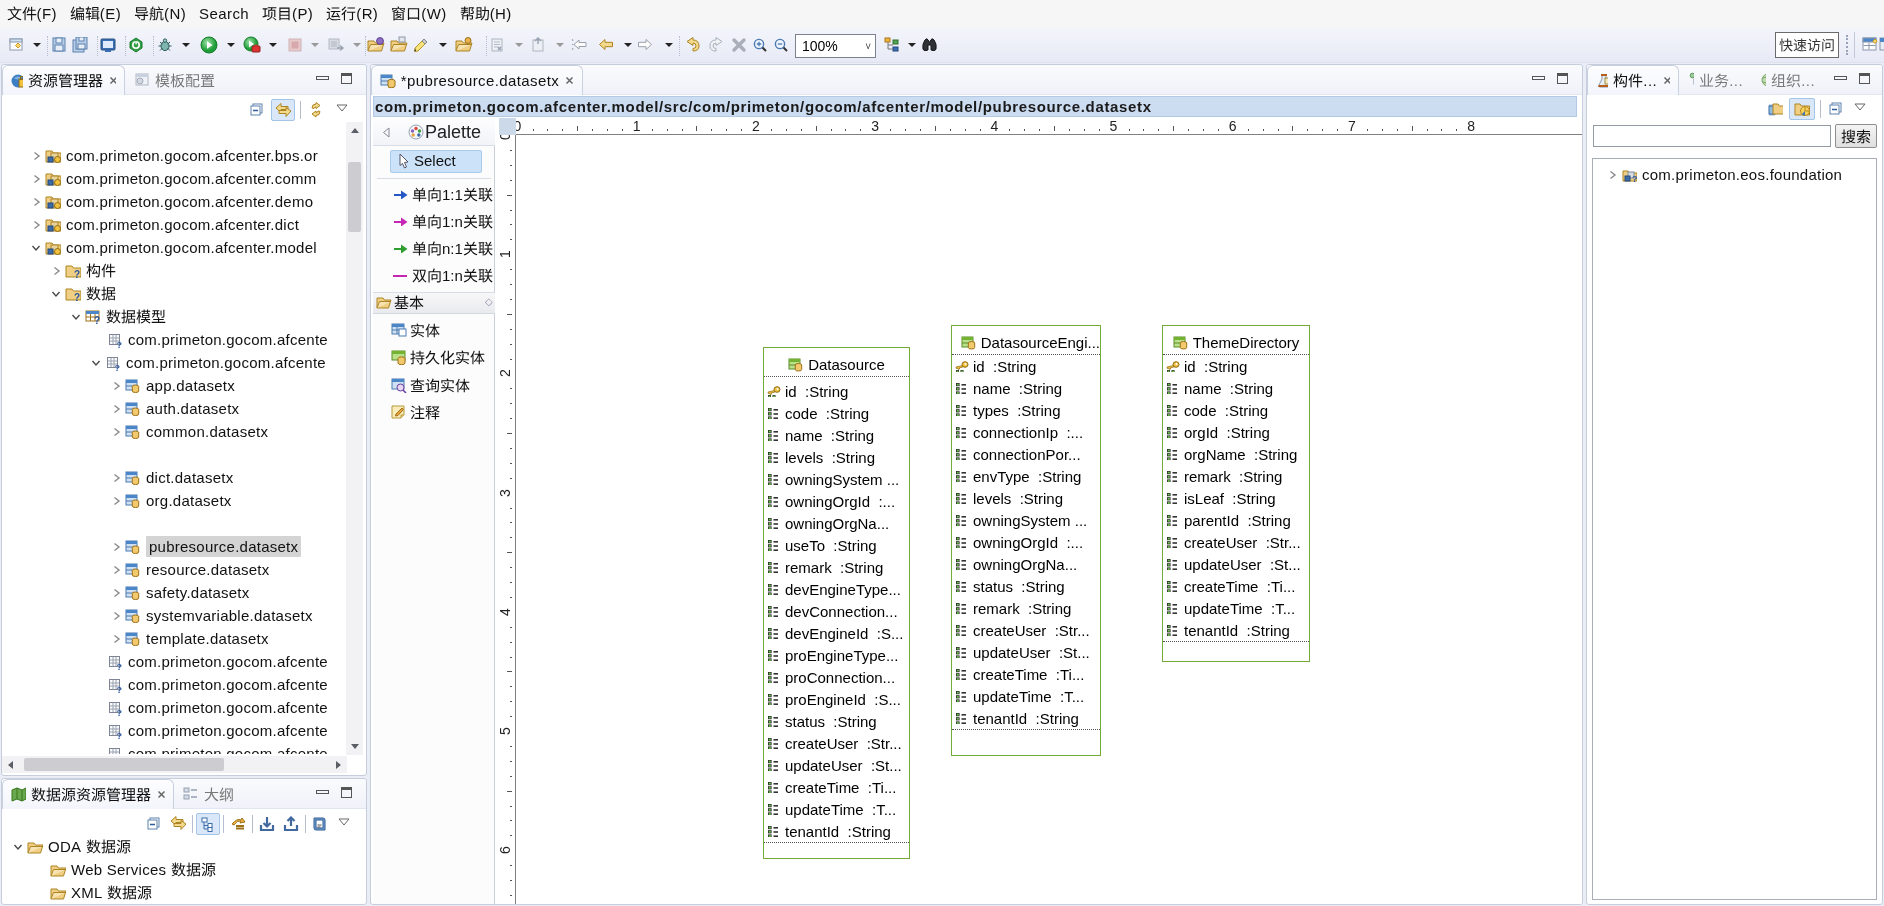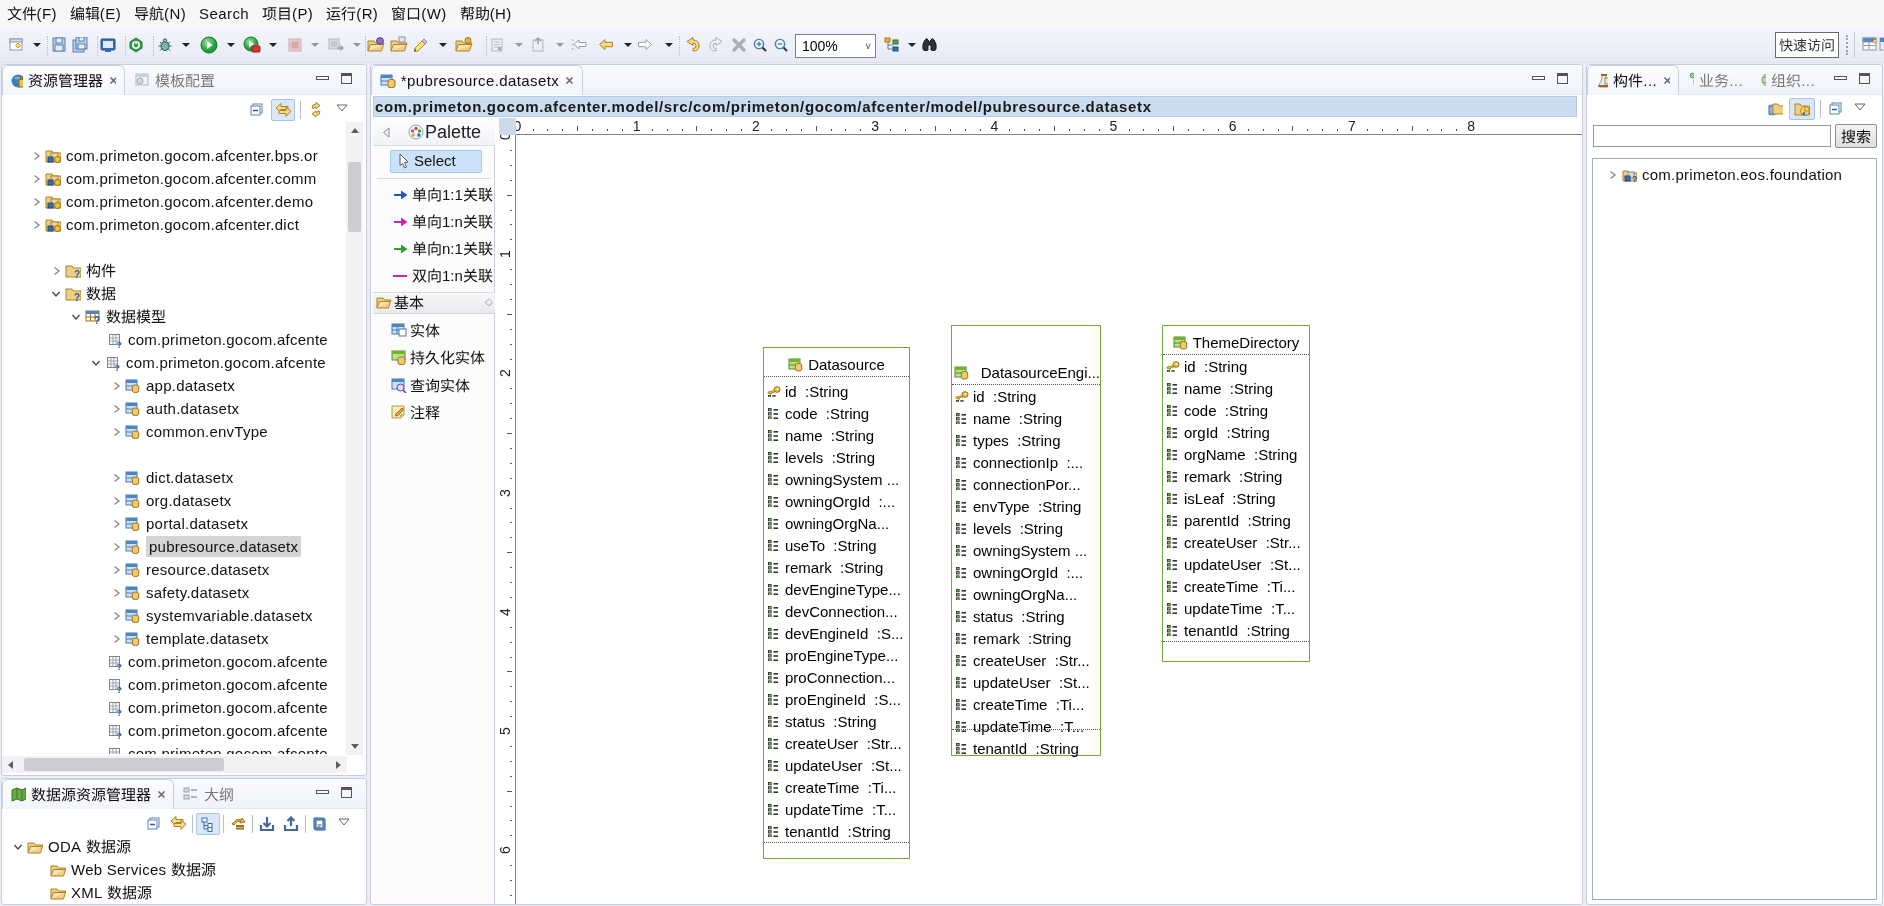--- a/index.html
+++ b/index.html
@@ -348,20 +348,33 @@
             <path d="M3.5 1.5 L8 5 L3.5 8.5" stroke="#8a8a8a" stroke-width="1.4" fill="none"></path>
           </svg>
           <svg class="ticn" width="17" height="16">
             <path d="M1 3 h6 l1.5 2 H16 v9 H1z" fill="#f0ce84" stroke="#ad8423"></path>
             <rect x="6" y="5" width="7" height="7" fill="#e8d49a" stroke="#ad8423"></rect>
             <rect x="3" y="9" width="5" height="5" fill="#3c6ca8" stroke="#24497c"></rect>
             <circle cx="12.5" cy="11.5" r="3" fill="#f2c13d" stroke="#8d6a14"></circle>
           </svg>
           <span>com.primeton.gocom.afcenter.dict</span>
         </div>
+        <div class="treerow" style="left:0;top:116px;width:345px;">
+          <span style="width:29px;flex:none;"></span>
+          <svg class="arrD" width="10" height="10">
+            <path d="M1.5 3 L5 7 L8.5 3" stroke="#4a4a4a" stroke-width="1.4" fill="none"></path>
+          </svg>
+          <svg class="ticn" width="17" height="16">
+            <path d="M1 3 h6 l1.5 2 H16 v9 H1z" fill="#f0ce84" stroke="#ad8423"></path>
+            <rect x="6" y="5" width="7" height="7" fill="#e8d49a" stroke="#ad8423"></rect>
+            <rect x="3" y="9" width="5" height="5" fill="#3c6ca8" stroke="#24497c"></rect>
+            <circle cx="12.5" cy="11.5" r="3" fill="#f2c13d" stroke="#8d6a14"></circle>
+          </svg>
+          <span>com.primeton.gocom.afcenter.model</span>
+        </div>
         <div class="treerow" style="left:0;top:139px;width:345px;">
           <span style="width:49px;flex:none;"></span>
           <svg class="arrR" width="10" height="10">
             <path d="M3.5 1.5 L8 5 L3.5 8.5" stroke="#8a8a8a" stroke-width="1.4" fill="none"></path>
           </svg>
           <svg class="ticn" width="17" height="16">
             <path d="M1 3 h6 l1.5 2 H16 v9 H1z" fill="#f0ce84" stroke="#ad8423"></path>
             <text x="9" y="15" font-size="10" fill="#2c57a0" font-weight="bold">?</text>
           </svg>
           <span><span class="cj"><svg style="display:inline-block;vertical-align:-0.155em" width="30.0" height="15.0" viewBox="0 -880 2000 1000">
@@ -458,21 +471,21 @@
           <svg class="arrR" width="10" height="10">
             <path d="M3.5 1.5 L8 5 L3.5 8.5" stroke="#8a8a8a" stroke-width="1.4" fill="none"></path>
           </svg>
           <svg class="ticn" width="16" height="16">
             <rect x="1" y="2" width="11" height="10" fill="#cfe0f2" stroke="#4a7ab0"></rect>
             <rect x="1" y="2" width="11" height="3" fill="#4a86c8"></rect>
             <path d="M1 8 h11" stroke="#4a7ab0"></path>
             <ellipse cx="10.5" cy="8.5" rx="3.2" ry="1.5" fill="#f2c96d" stroke="#9e7119"></ellipse>
             <path d="M7.3 8.5 v4.5 q0 1.5 3.2 1.5 q3.2 0 3.2-1.5 v-4.5" fill="#f2c96d" stroke="#9e7119"></path>
           </svg>
-          <span>common.envType</span>
+          <span>common.datasetx</span>
         </div>
         <div class="treerow" style="left:0;top:346px;width:345px;">
           <span style="width:109px;flex:none;"></span>
           <svg class="arrR" width="10" height="10">
             <path d="M3.5 1.5 L8 5 L3.5 8.5" stroke="#8a8a8a" stroke-width="1.4" fill="none"></path>
           </svg>
           <svg class="ticn" width="16" height="16">
             <rect x="1" y="2" width="11" height="10" fill="#cfe0f2" stroke="#4a7ab0"></rect>
             <rect x="1" y="2" width="11" height="3" fill="#4a86c8"></rect>
             <path d="M1 8 h11" stroke="#4a7ab0"></path>
@@ -487,34 +500,20 @@
             <path d="M3.5 1.5 L8 5 L3.5 8.5" stroke="#8a8a8a" stroke-width="1.4" fill="none"></path>
           </svg>
           <svg class="ticn" width="16" height="16">
             <rect x="1" y="2" width="11" height="10" fill="#cfe0f2" stroke="#4a7ab0"></rect>
             <rect x="1" y="2" width="11" height="3" fill="#4a86c8"></rect>
             <path d="M1 8 h11" stroke="#4a7ab0"></path>
             <ellipse cx="10.5" cy="8.5" rx="3.2" ry="1.5" fill="#f2c96d" stroke="#9e7119"></ellipse>
             <path d="M7.3 8.5 v4.5 q0 1.5 3.2 1.5 q3.2 0 3.2-1.5 v-4.5" fill="#f2c96d" stroke="#9e7119"></path>
           </svg>
           <span>org.datasetx</span>
-        </div>
-        <div class="treerow" style="left:0;top:392px;width:345px;">
-          <span style="width:109px;flex:none;"></span>
-          <svg class="arrR" width="10" height="10">
-            <path d="M3.5 1.5 L8 5 L3.5 8.5" stroke="#8a8a8a" stroke-width="1.4" fill="none"></path>
-          </svg>
-          <svg class="ticn" width="16" height="16">
-            <rect x="1" y="2" width="11" height="10" fill="#cfe0f2" stroke="#4a7ab0"></rect>
-            <rect x="1" y="2" width="11" height="3" fill="#4a86c8"></rect>
-            <path d="M1 8 h11" stroke="#4a7ab0"></path>
-            <ellipse cx="10.5" cy="8.5" rx="3.2" ry="1.5" fill="#f2c96d" stroke="#9e7119"></ellipse>
-            <path d="M7.3 8.5 v4.5 q0 1.5 3.2 1.5 q3.2 0 3.2-1.5 v-4.5" fill="#f2c96d" stroke="#9e7119"></path>
-          </svg>
-          <span>portal.datasetx</span>
         </div>
         <div class="treerow" style="left:0;top:415px;width:345px;">
           <span style="width:109px;flex:none;"></span>
           <svg class="arrR" width="10" height="10">
             <path d="M3.5 1.5 L8 5 L3.5 8.5" stroke="#8a8a8a" stroke-width="1.4" fill="none"></path>
           </svg>
           <svg class="ticn" width="16" height="16">
             <rect x="1" y="2" width="11" height="10" fill="#cfe0f2" stroke="#4a7ab0"></rect>
             <rect x="1" y="2" width="11" height="3" fill="#4a86c8"></rect>
             <path d="M1 8 h11" stroke="#4a7ab0"></path>
@@ -1338,21 +1337,21 @@
               <rect x="1.8" y="10.1" width="2" height="1.8" fill="#6abf4b"></rect>
               <rect x="6.5" y="2" width="4.5" height="1.6" fill="#333"></rect>
               <rect x="6.5" y="6.2" width="4.5" height="1.6" fill="#333"></rect>
               <rect x="6.5" y="10.4" width="4.5" height="1.6" fill="#333"></rect>
             </svg>
             <span>tenantId&nbsp; :String</span>
           </div>
           <div style="border-top:1px dotted #555;position:absolute;bottom:0;left:0;right:0;height:16px;"></div>
         </div>
         <div class="entity" style="left:434px;top:189px;width:150px;height:431px;">
-          <div class="etitle" style="height:29px;justify-content:space-between;padding-left:2px;margin-top:30px;">
+          <div class="etitle" style="height:29px;justify-content:flex-end;padding-left:2px;">
             <svg width="16" height="16" style="margin-right:4px;flex:none;">
               <rect x="1" y="2" width="11" height="10" fill="#bae08a" stroke="#5d8a28"></rect>
               <rect x="1" y="2" width="11" height="3" fill="#74b332"></rect>
               <path d="M1 8 h11" stroke="#5d8a28"></path>
               <ellipse cx="10.5" cy="8" rx="3.2" ry="1.5" fill="#f2c96d" stroke="#9e7119"></ellipse>
               <path d="M7.3 8 v4.5 q0 1.5 3.2 1.5 q3.2 0 3.2-1.5 v-4.5" fill="#f2c96d" stroke="#9e7119"></path>
             </svg>
             <span>DatasourceEngi...</span>
           </div>
           <div class="efield">

